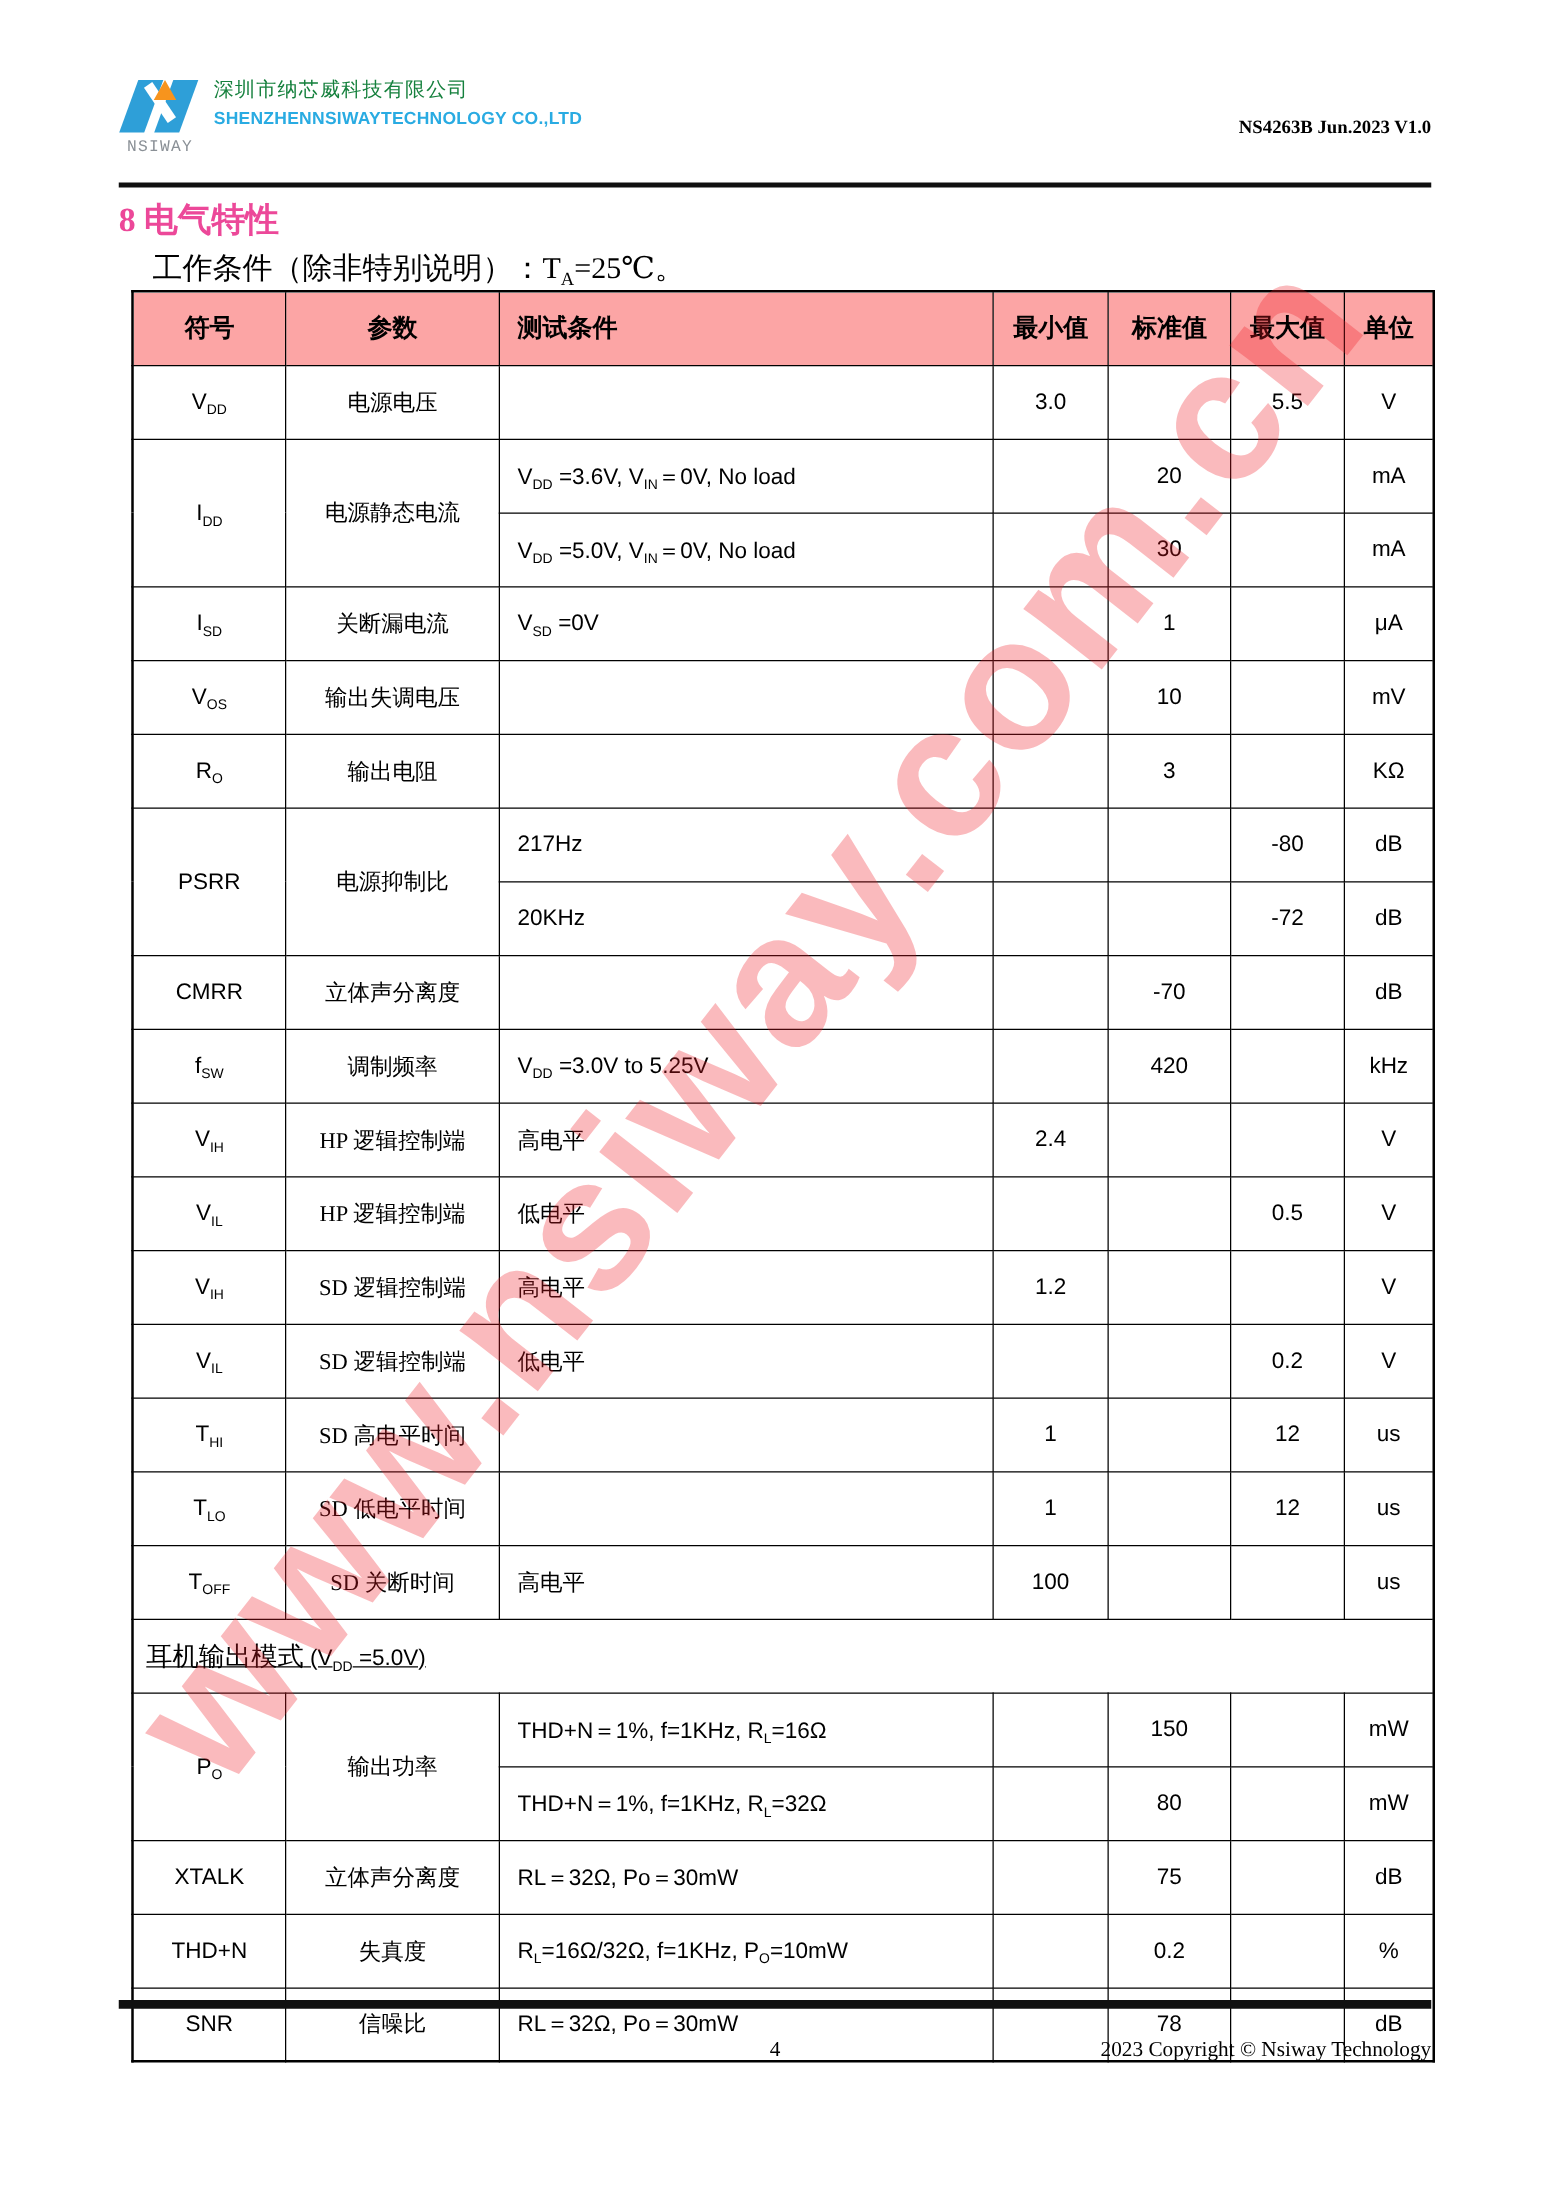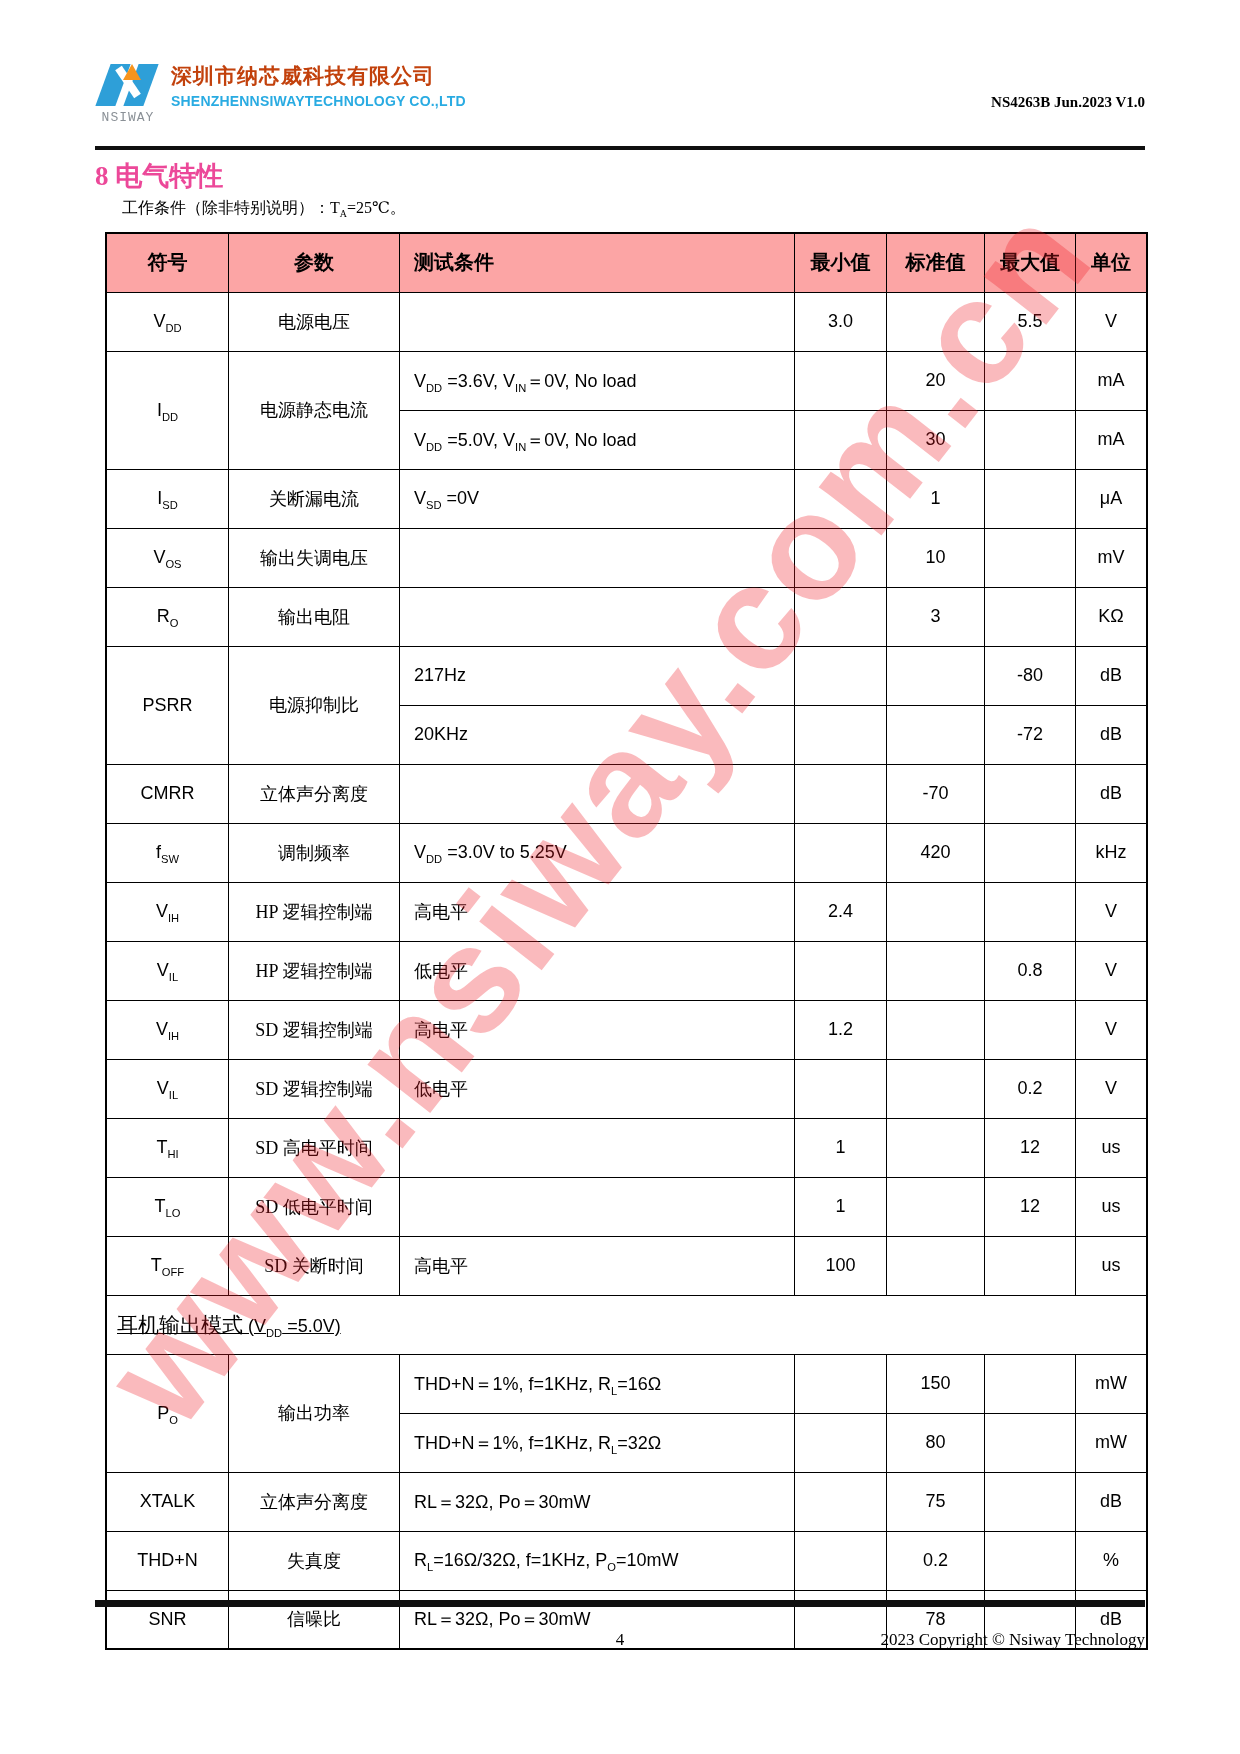--- a/index.html
+++ b/index.html
@@ -13,31 +13,31 @@
   .logo-bar{position:absolute;top:0;width:20px;height:42px;background:#2E9FD8;transform:skewX(-20deg);}
   .logo-bar.b1{left:8px;}
   .logo-bar.b2{left:36px;}
   .logo-tri{position:absolute;left:28px;top:0;width:0;height:0;
             border-left:9px solid transparent;border-right:9px solid transparent;
             border-bottom:16px solid #F7941D;}
   .logo-diag{position:absolute;left:16px;top:14px;width:34px;height:8px;background:#ffffff;transform:rotate(56deg);}
   .logo-text{position:absolute;left:0;top:50px;width:66px;text-align:center;
              font-family:Liberation Mono, monospace;font-size:13px;color:#8a9096;letter-spacing:1px;}
   .co-block{position:absolute;left:76px;top:2px;}
-  .co-cn{font-size:21px;font-weight:bold;color:#c2410c;letter-spacing:1px;}
+  .co-cn{font-size:16px;font-weight:normal;color:#15803d;letter-spacing:1px;}
   .co-en{font-size:14px;font-weight:bold;color:#29ABE2;margin-top:3px;letter-spacing:0.2px;}
   .product{position:absolute;right:0;top:34px;font-family:"Liberation Serif","DejaVu Serif",serif;
            font-size:15px;font-weight:bold;color:#000000;}
   .hdr-rule{position:absolute;left:95px;top:146px;width:1050px;height:4px;background:#101010;}
 
   
   .sec-title{position:absolute;left:95px;top:158px;font-family:"Liberation Serif","DejaVu Serif",serif;
              font-size:27px;font-weight:bold;color:#ec4899;}
   .subtitle{position:absolute;left:122px;top:198px;font-family:"Liberation Serif","DejaVu Serif",serif;
-            font-size:16px;color:#000;}
+            font-size:24px;color:#000;}
 
   
   .spec{position:absolute;left:105px;top:232px;width:1019px;border-collapse:collapse;
         border:2px solid #000;table-layout:fixed;}
   .spec td,.spec th{border:1px solid #000;padding:0;vertical-align:middle;text-align:center;
         font-size:18px;color:#000;overflow:hidden;}
   .spec th{background:#fca5a5;font-size:20px;font-weight:bold;height:46px;}
   .spec tr{height:59px;}
   .c-sym{width:121px;}
   .c-par{width:170px;font-family:"Liberation Serif","DejaVu Serif",serif;font-size:19px;}
@@ -205,21 +205,21 @@
       <td class="c-max"></td>
       <td class="c-unit">V</td>
     </tr>
 
     <tr>
       <td class="c-sym">V<sub>IL</sub></td>
       <td class="c-par">HP 逻辑控制端</td>
       <td class="c-cond cond-serif">低电平</td>
       <td class="c-min"></td>
       <td class="c-typ"></td>
-      <td class="c-max">0.8</td>
+      <td class="c-max">0.5</td>
       <td class="c-unit">V</td>
     </tr>
 
     <tr>
       <td class="c-sym">V<sub>IH</sub></td>
       <td class="c-par">SD 逻辑控制端</td>
       <td class="c-cond cond-serif">高电平</td>
       <td class="c-min">1.2</td>
       <td class="c-typ"></td>
       <td class="c-max"></td>

